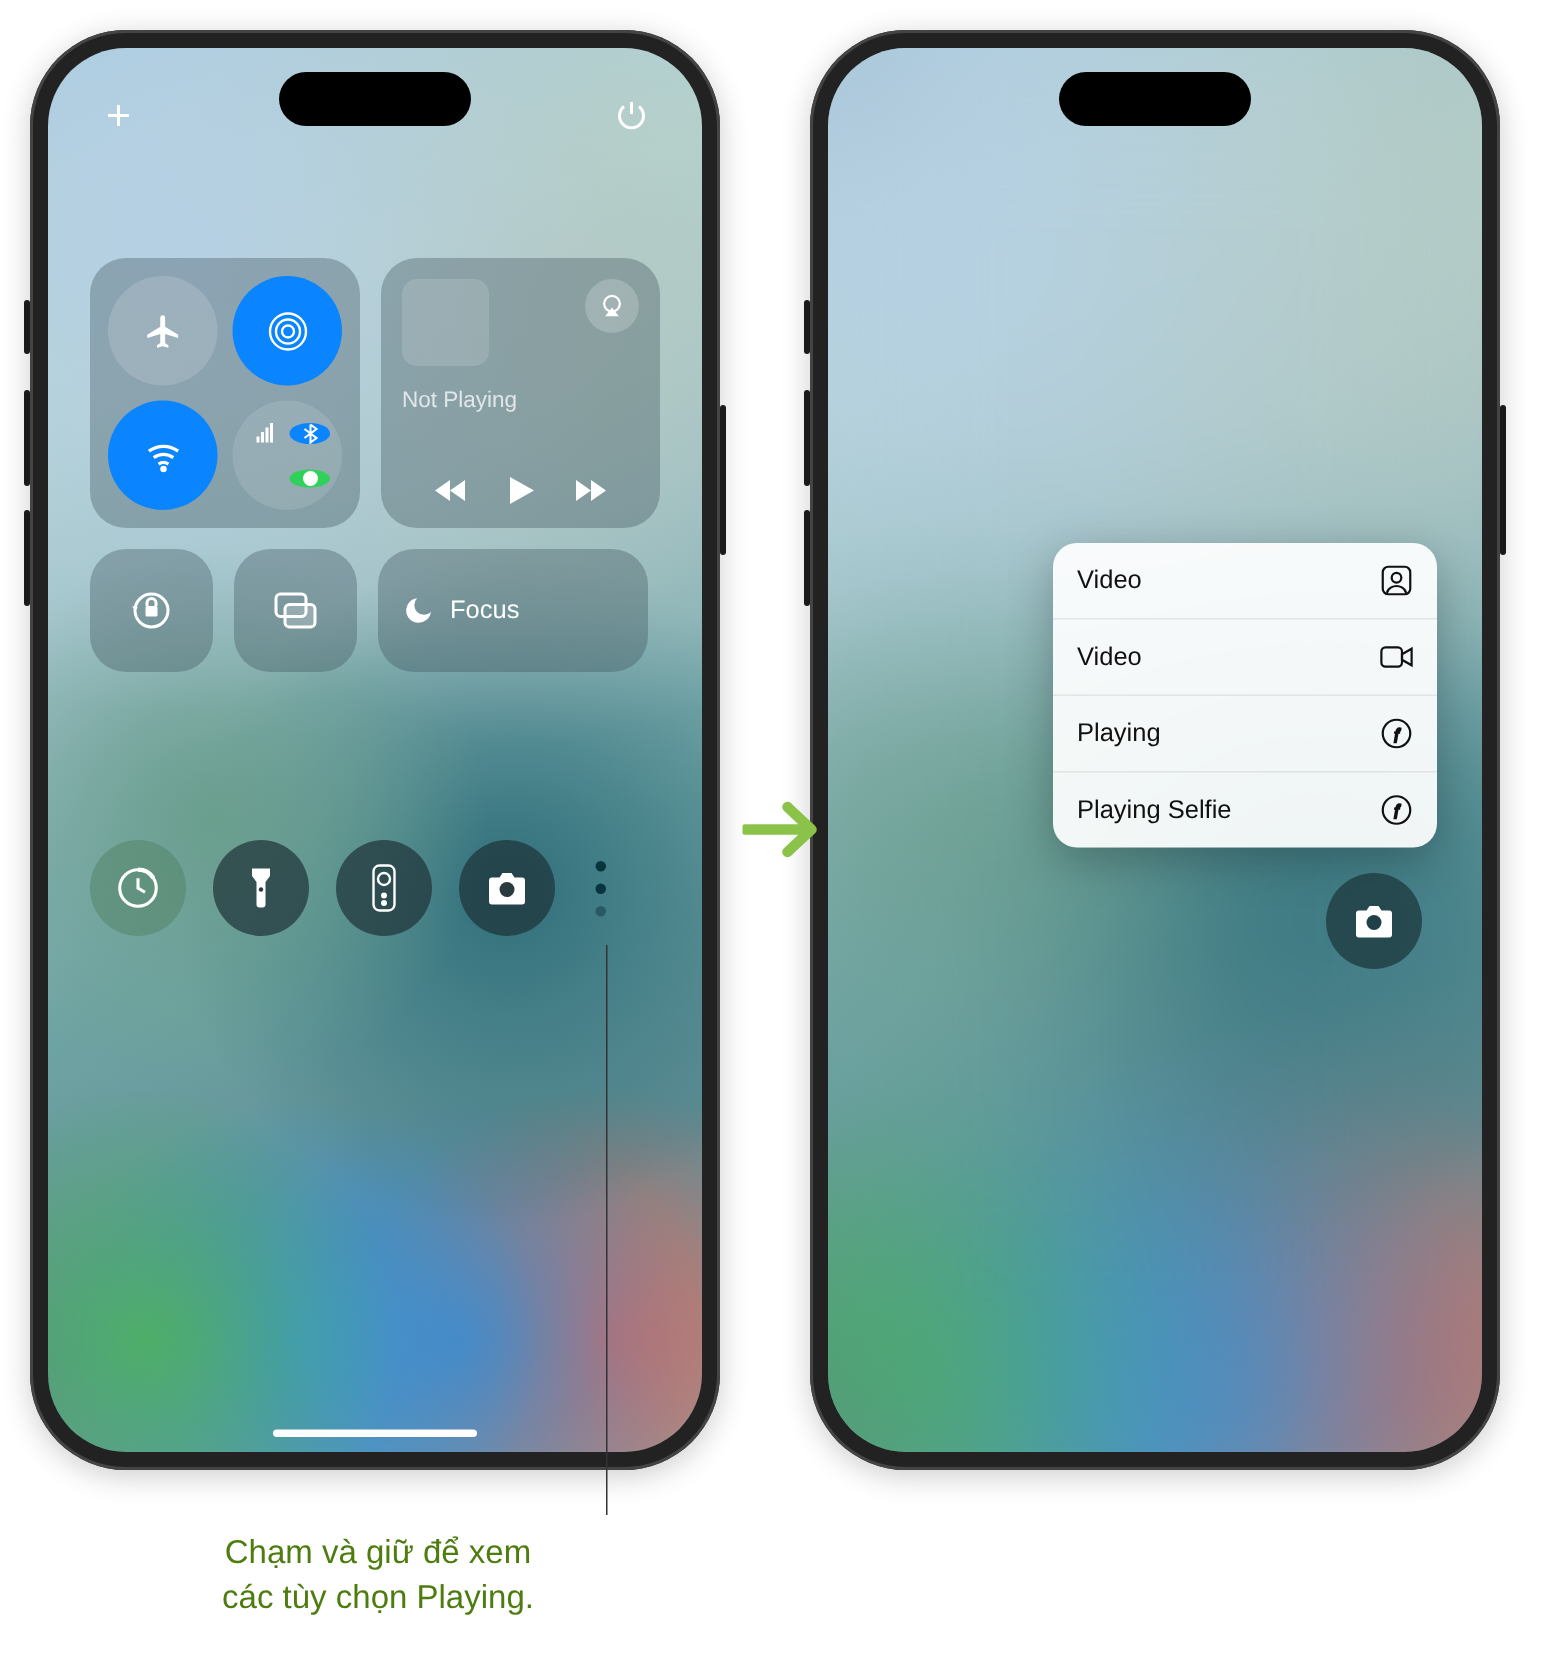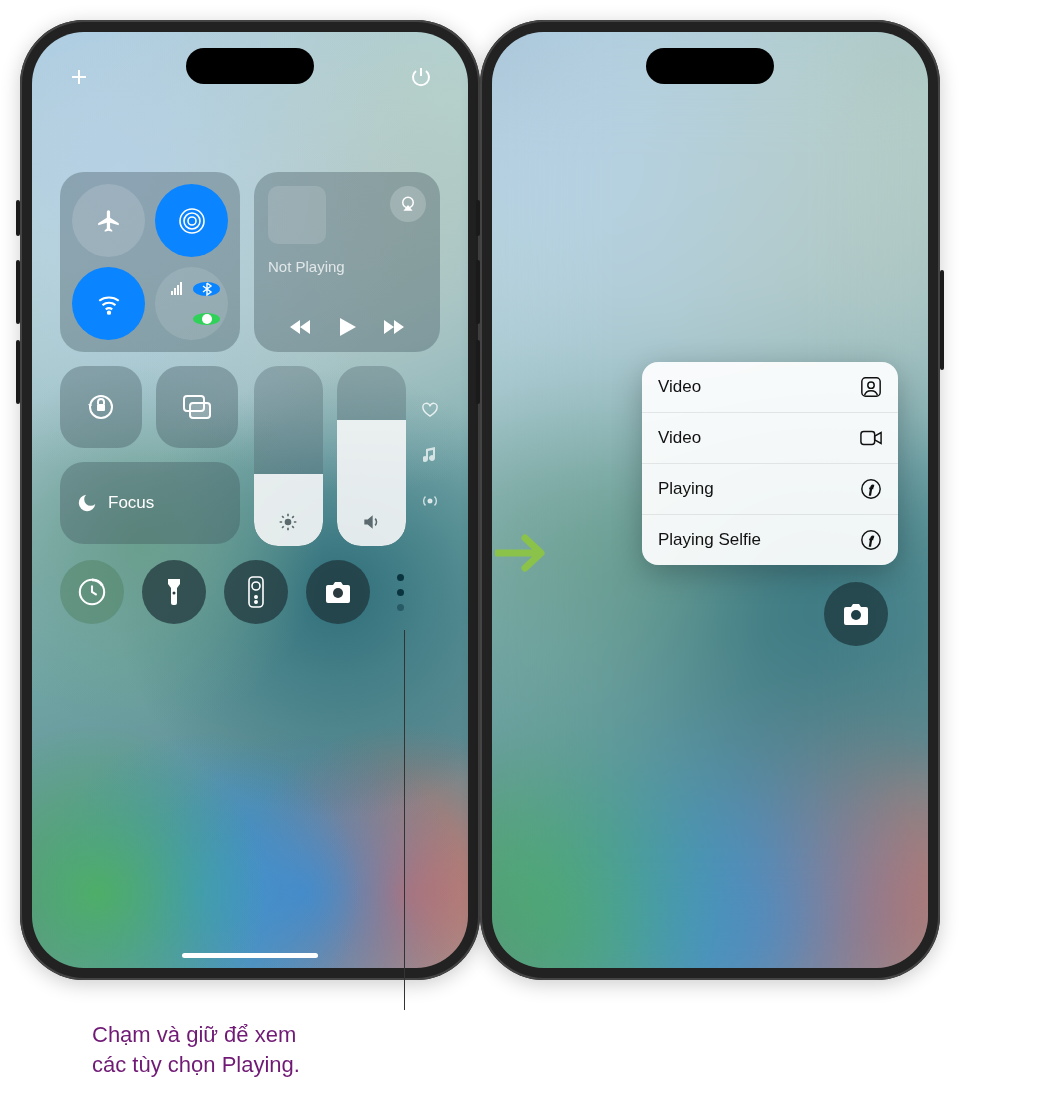--- a/index.html
+++ b/index.html
@@ -5,20 +5,21 @@
   * { box-sizing: border-box; margin: 0; padding: 0; }
   body {
     width: 1040px;
     height: 1109px;
     font-family: -apple-system, "Helvetica Neue", Arial, sans-serif;
     background: #fff;
     position: relative;
   }
   .phones {
     display: flex;
+    gap: 60px;
     padding: 20px 24px 0 20px;
     position: relative;
   }
   .phone {
     width: 460px;
     height: 960px;
     border-radius: 64px;
     background: #222;
     padding: 12px;
     position: relative;
@@ -213,23 +214,23 @@
   }
   .callout-line {
     position:absolute;
     left:404px; top:630px;
     width:1px; height:380px;
     background:#333;
     z-index:70;
   }
   .caption {
     position:absolute;
-    top:1020px; left:92px;
-    width:360px; text-align:left;
-    color:#701a75; font-size:22px; line-height:1.35;
+    top:1020px; left:72px;
+    width:360px; text-align:center;
+    color:#4d7c0f; font-size:22px; line-height:1.35;
   }
   svg { display:block; }
 </style>
 </head>
 <body>
 
 <div class="phones">
 
   <div class="phone">
     <div class="side-btn l1"></div>
@@ -324,21 +325,21 @@
               <span>
                   <svg width="24" height="20" viewBox="0 0 24 20" fill="#fff">
                     <path d="M2 3l10 7-10 7zM12 3l10 7-10 7z"></path>
                   </svg>
                 </span>
             </div>
           </div>
         </div>
 
         <div class="cc-row">
-          <div style="display:flex;flex-direction:column;gap:14px;">
+          <div style="display:flex;flex-direction:row;gap:14px;">
             <div style="display:flex;gap:14px;">
               <div class="panel small-square">
                 <svg width="30" height="30" viewBox="0 0 30 30" fill="none" stroke="#fff" stroke-width="2">
                     <circle cx="15" cy="15" r="11"></circle>
                     <path d="M12 12v-2a3 3 0 0 1 6 0v2"></path>
                     <rect x="11" y="12" width="8" height="7" rx="1" fill="#fff" stroke="none"></rect>
                     <path d="M4 15l-2-3 4 1" fill="#fff" stroke="none"></path>
                   </svg>
               </div>
               <div class="panel small-square">

